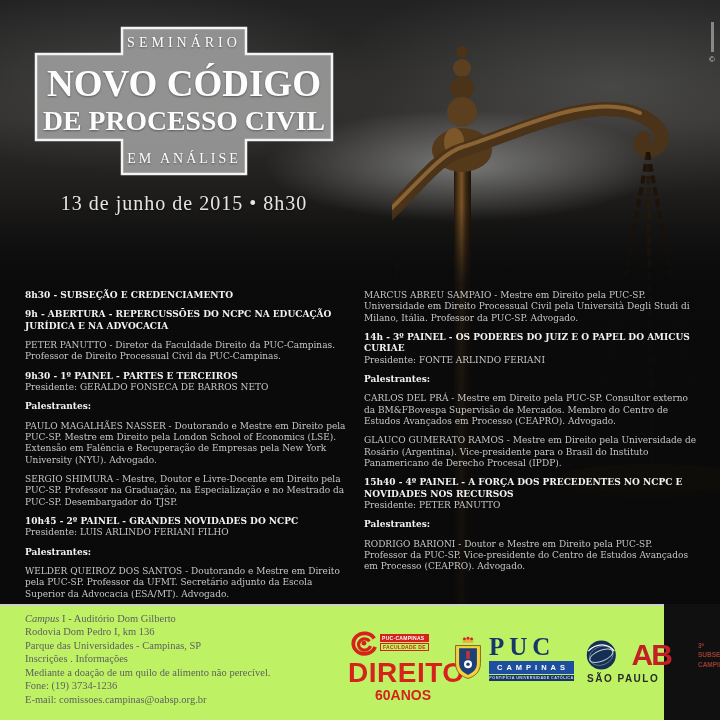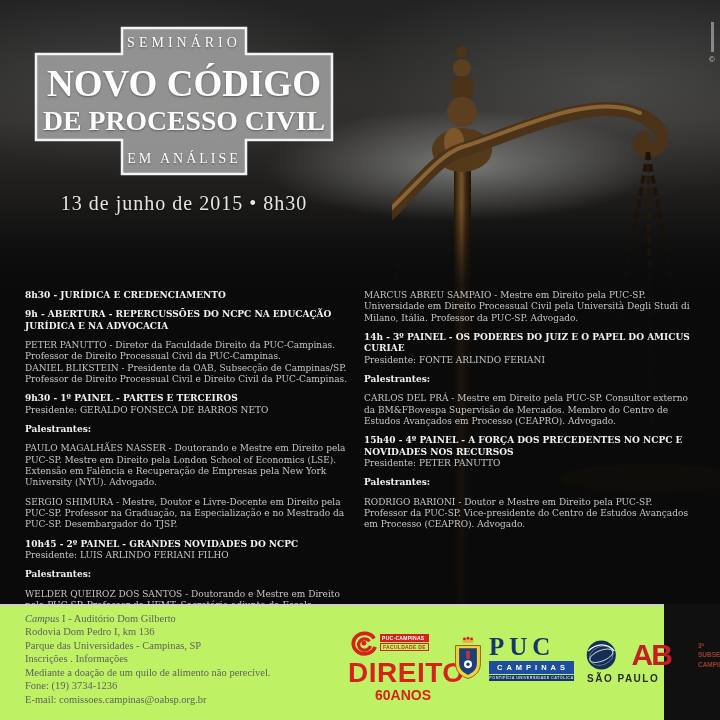--- a/index.html
+++ b/index.html
@@ -138,41 +138,41 @@
     <path d="M2 28 H88 V2 H212 V28 H298 V114 H212 V148 H88 V114 H2 Z" fill="rgba(158,158,158,0.88)" stroke="#f4f4f4" stroke-width="2.5"></path>
     <text x="150" y="21" text-anchor="middle" font-size="14" letter-spacing="4">SEMINÁRIO</text>
     <text x="150" y="70" text-anchor="middle" font-size="37" font-weight="bold" textLength="274" lengthAdjust="spacingAndGlyphs">NOVO CÓDIGO</text>
     <text x="150" y="104" text-anchor="middle" font-size="27" font-weight="bold" textLength="282" lengthAdjust="spacingAndGlyphs">DE PROCESSO CIVIL</text>
     <text x="150" y="137" text-anchor="middle" font-size="14" letter-spacing="3">EM ANÁLISE</text>
   </svg>
 
   <div class="date">13 de junho de 2015 • 8h30</div>
 
   <div class="col col-left">
-      <p class="blk heading">8h30 - JURÍDICA E CREDENCIAMENTO</p>
+      <p class="blk heading">8h30 - SUBSEÇÃO E CREDENCIAMENTO</p>
       <p class="blk heading">9h - ABERTURA - REPERCUSSÕES DO NCPC NA EDUCAÇÃO JURÍDICA E NA ADVOCACIA</p>
       <p class="blk speaker">PETER PANUTTO - Diretor da Faculdade Direito da PUC-Campinas. Professor de Direito Processual Civil da PUC-Campinas.</p>
-      <p class="blk speaker-cont">DANIEL BLIKSTEIN - Presidente da OAB, Subsecção de Campinas/SP. Professor de Direito Processual Civil e Direito Civil da PUC-Campinas.</p>
       <p class="blk heading">9h30 - 1º PAINEL - PARTES E TERCEIROS</p>
       <p class="blk presidente">Presidente: GERALDO FONSECA DE BARROS NETO</p>
       <p class="blk label">Palestrantes:</p>
       <p class="blk speaker">PAULO MAGALHÃES NASSER - Doutorando e Mestre em Direito pela PUC-SP. Mestre em Direito pela London School of Economics (LSE). Extensão em Falência e Recuperação de Empresas pela New York University (NYU). Advogado.</p>
       <p class="blk speaker">SERGIO SHIMURA - Mestre, Doutor e Livre-Docente em Direito pela PUC-SP. Professor na Graduação, na Especialização e no Mestrado da PUC-SP. Desembargador do TJSP.</p>
       <p class="blk heading">10h45 - 2º PAINEL - GRANDES NOVIDADES DO NCPC</p>
       <p class="blk presidente">Presidente: LUIS ARLINDO FERIANI FILHO</p>
       <p class="blk label">Palestrantes:</p>
       <p class="blk speaker">WELDER QUEIROZ DOS SANTOS - Doutorando e Mestre em Direito pela PUC-SP. Professor da UFMT. Secretário adjunto da Escola Superior da Advocacia (ESA/MT). Advogado.</p>
       <p class="blk speaker">HENRIQUE ÁVILA - Doutorando e Mestre em Direito pela PUC-SP. Advogado.</p>
     </div>
   <div class="col col-right">
       <p class="blk speaker">MARCUS ABREU SAMPAIO - Mestre em Direito pela PUC-SP. Universidade em Direito Processual Civil pela Università Degli Studi di Milano, Itália. Professor da PUC-SP. Advogado.</p>
       <p class="blk heading">14h - 3º PAINEL - OS PODERES DO JUIZ E O PAPEL DO AMICUS CURIAE</p>
       <p class="blk presidente">Presidente: FONTE ARLINDO FERIANI</p>
       <p class="blk label">Palestrantes:</p>
       <p class="blk speaker">CARLOS DEL PRÁ - Mestre em Direito pela PUC-SP. Consultor externo da BM&amp;FBovespa Supervisão de Mercados. Membro do Centro de Estudos Avançados em Processo (CEAPRO). Advogado.</p>
+      <p class="blk speaker">GLAUCO GUMERATO RAMOS - Mestre em Direito pela Universidade de Rosário (Argentina). Vice-presidente para o Brasil do Instituto Panamericano de Derecho Procesal (IPDP).</p>
       <p class="blk heading">15h40 - 4º PAINEL - A FORÇA DOS PRECEDENTES NO NCPC E NOVIDADES NOS RECURSOS</p>
       <p class="blk presidente">Presidente: PETER PANUTTO</p>
       <p class="blk label">Palestrantes:</p>
       <p class="blk speaker">RODRIGO BARIONI - Doutor e Mestre em Direito pela PUC-SP. Professor da PUC-SP. Vice-presidente do Centro de Estudos Avançados em Processo (CEAPRO). Advogado.</p>
     </div>
 
   <div class="footer">
     <div class="f-text">
       <div><span class="f-lead">Campus</span><span> I - Auditório Dom Gilberto</span></div>
       <div>

